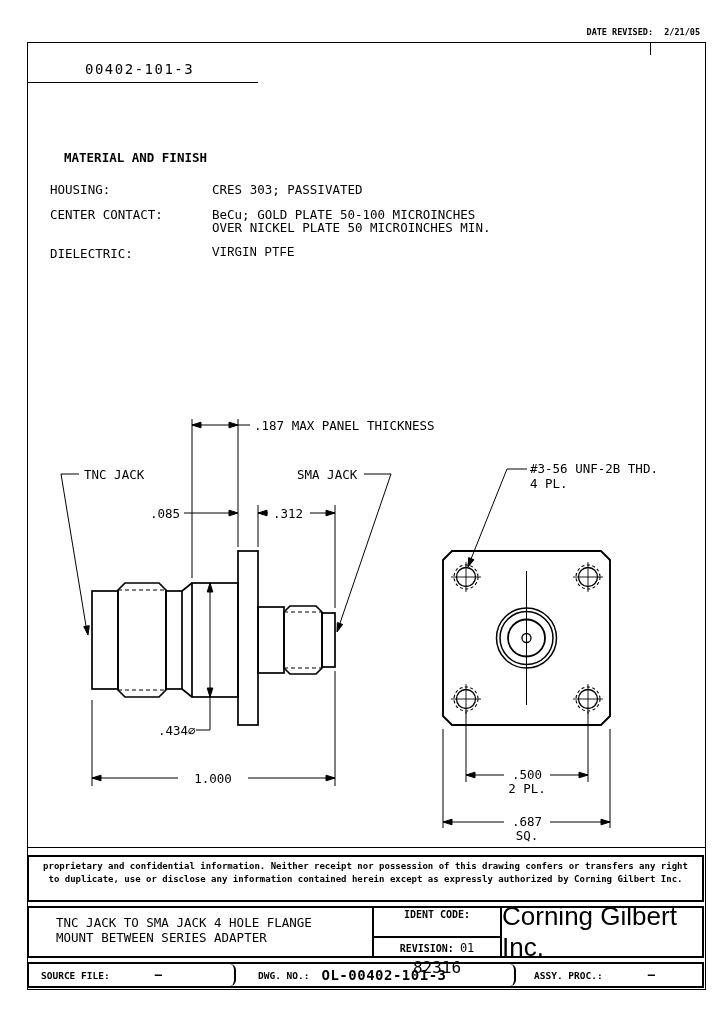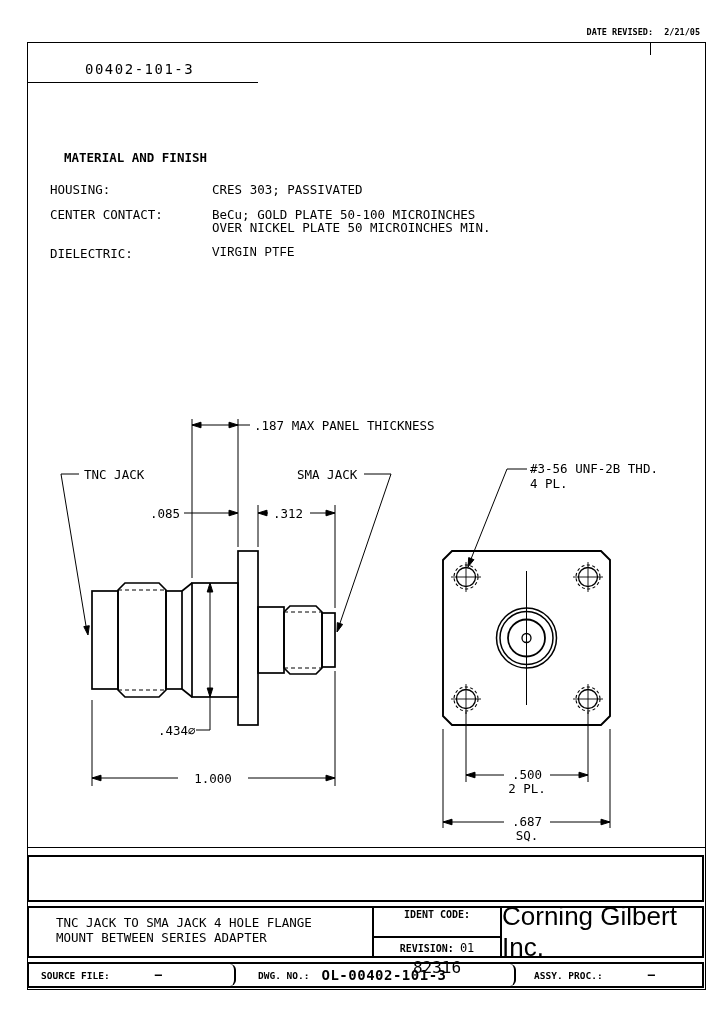--- a/index.html
+++ b/index.html
@@ -199,20 +199,22 @@
   <text class="dim" x="527" y="840" text-anchor="middle">SQ.</text>
   <text class="dim" x="84" y="479">TNC JACK</text>
   <text class="dim" x="297" y="479">SMA JACK</text>
   <text class="dim" x="530" y="473">#3-56 UNF-2B THD.</text>
   <text class="dim" x="530" y="488">4 PL.</text>
 </svg>
 
 <div class="abs divider-847"></div>
 
 <div class="abs legal-box">
+  <div>proprietary and confidential information. Neither receipt nor possession of this drawing confers or transfers any right</div>
+  <div>to duplicate, use or disclose any information contained herein except as expressly authorized by Corning Gilbert Inc.</div>
 </div>
 
 <div class="abs title-block">
   <div class="tb-title">
     <div>TNC JACK TO SMA JACK 4 HOLE FLANGE</div>
     <div>MOUNT BETWEEN SERIES ADAPTER</div>
   </div>
   <div class="tb-ident">
     <div class="tb-ident-top">
       <span class="tb-ident-label">IDENT CODE:</span>

